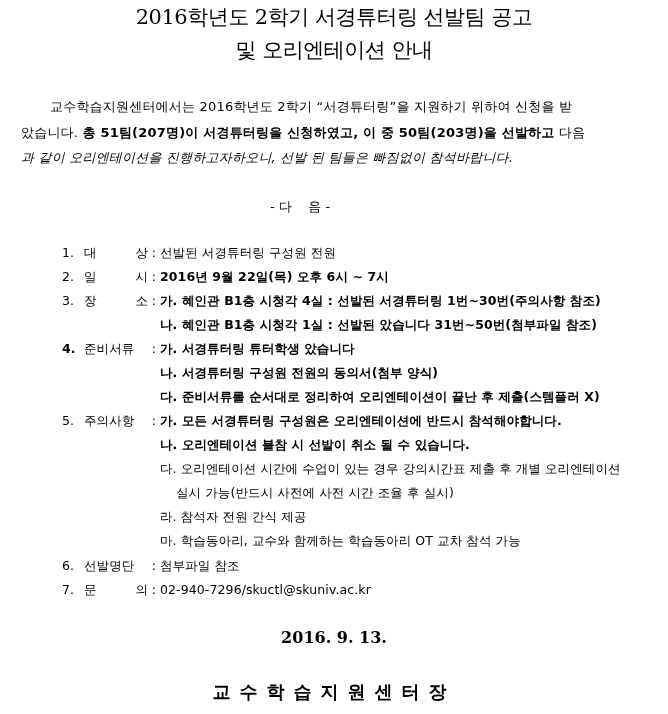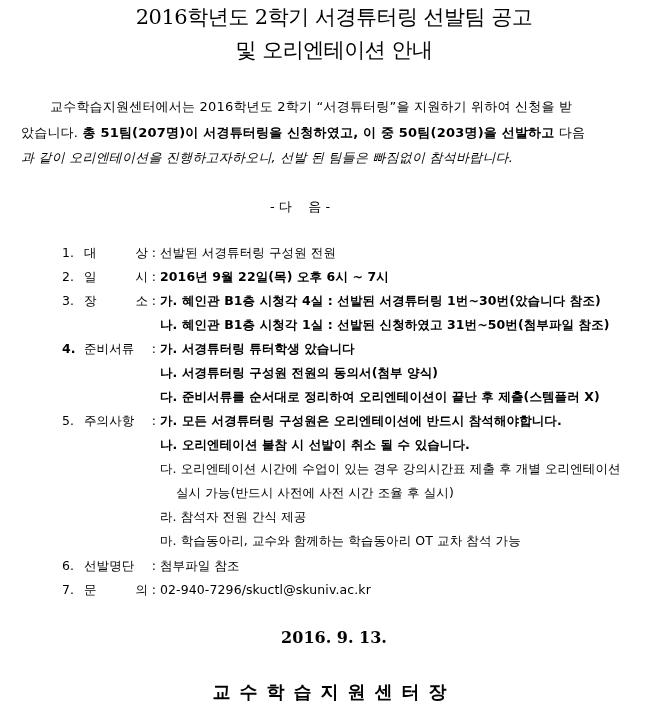--- a/index.html
+++ b/index.html
@@ -44,23 +44,23 @@
   <span class="num">2.</span><span class="lbl-spread">
       <span>일</span>
       <span>시</span>
     </span><span class="colon">:</span><span class="b">2016년 9월 22일(목) 오후 6시 ~ 7시</span>
 </div>
 
 <div class="abs item" style="top:292px; left:62px;">
   <span class="num">3.</span><span class="lbl-spread">
       <span>장</span>
       <span>소</span>
-    </span><span class="colon">:</span><span class="b">가. 혜인관 B1층 시청각 4실 : 선발된 서경튜터링 1번~30번(았습니다 참조)</span>
+    </span><span class="colon">:</span><span class="b">가. 혜인관 B1층 시청각 4실 : 선발된 서경튜터링 1번~30번(주의사항 참조)</span>
 </div>
-<div class="abs item b" style="top:316px; left:160px;">나. 혜인관 B1층 시청각 1실 : 선발된 신청하였고 31번~50번(첨부파일 참조)</div>
+<div class="abs item b" style="top:316px; left:160px;">나. 혜인관 B1층 시청각 1실 : 선발된 았습니다 31번~50번(첨부파일 참조)</div>
 
 <div class="abs item" style="top:340px; left:62px;">
   <span class="num b">4.</span><span class="lbl">준비서류</span><span class="colon">:</span><span class="b">가. 서경튜터링 튜터학생 았습니다</span>
 </div>
 <div class="abs item b" style="top:364px; left:160px;">나. 서경튜터링 구성원 전원의 동의서(첨부 양식)</div>
 <div class="abs item b" style="top:388px; left:160px;">다. 준비서류를 순서대로 정리하여 오리엔테이션이 끝난 후 제출(스템플러 X)</div>
 
 <div class="abs item" style="top:412px; left:62px;">
   <span class="num">5.</span><span class="lbl">주의사항</span><span class="colon">:</span><span class="b">가. 모든 서경튜터링 구성원은 오리엔테이션에 반드시 참석해야합니다.</span>
 </div>

